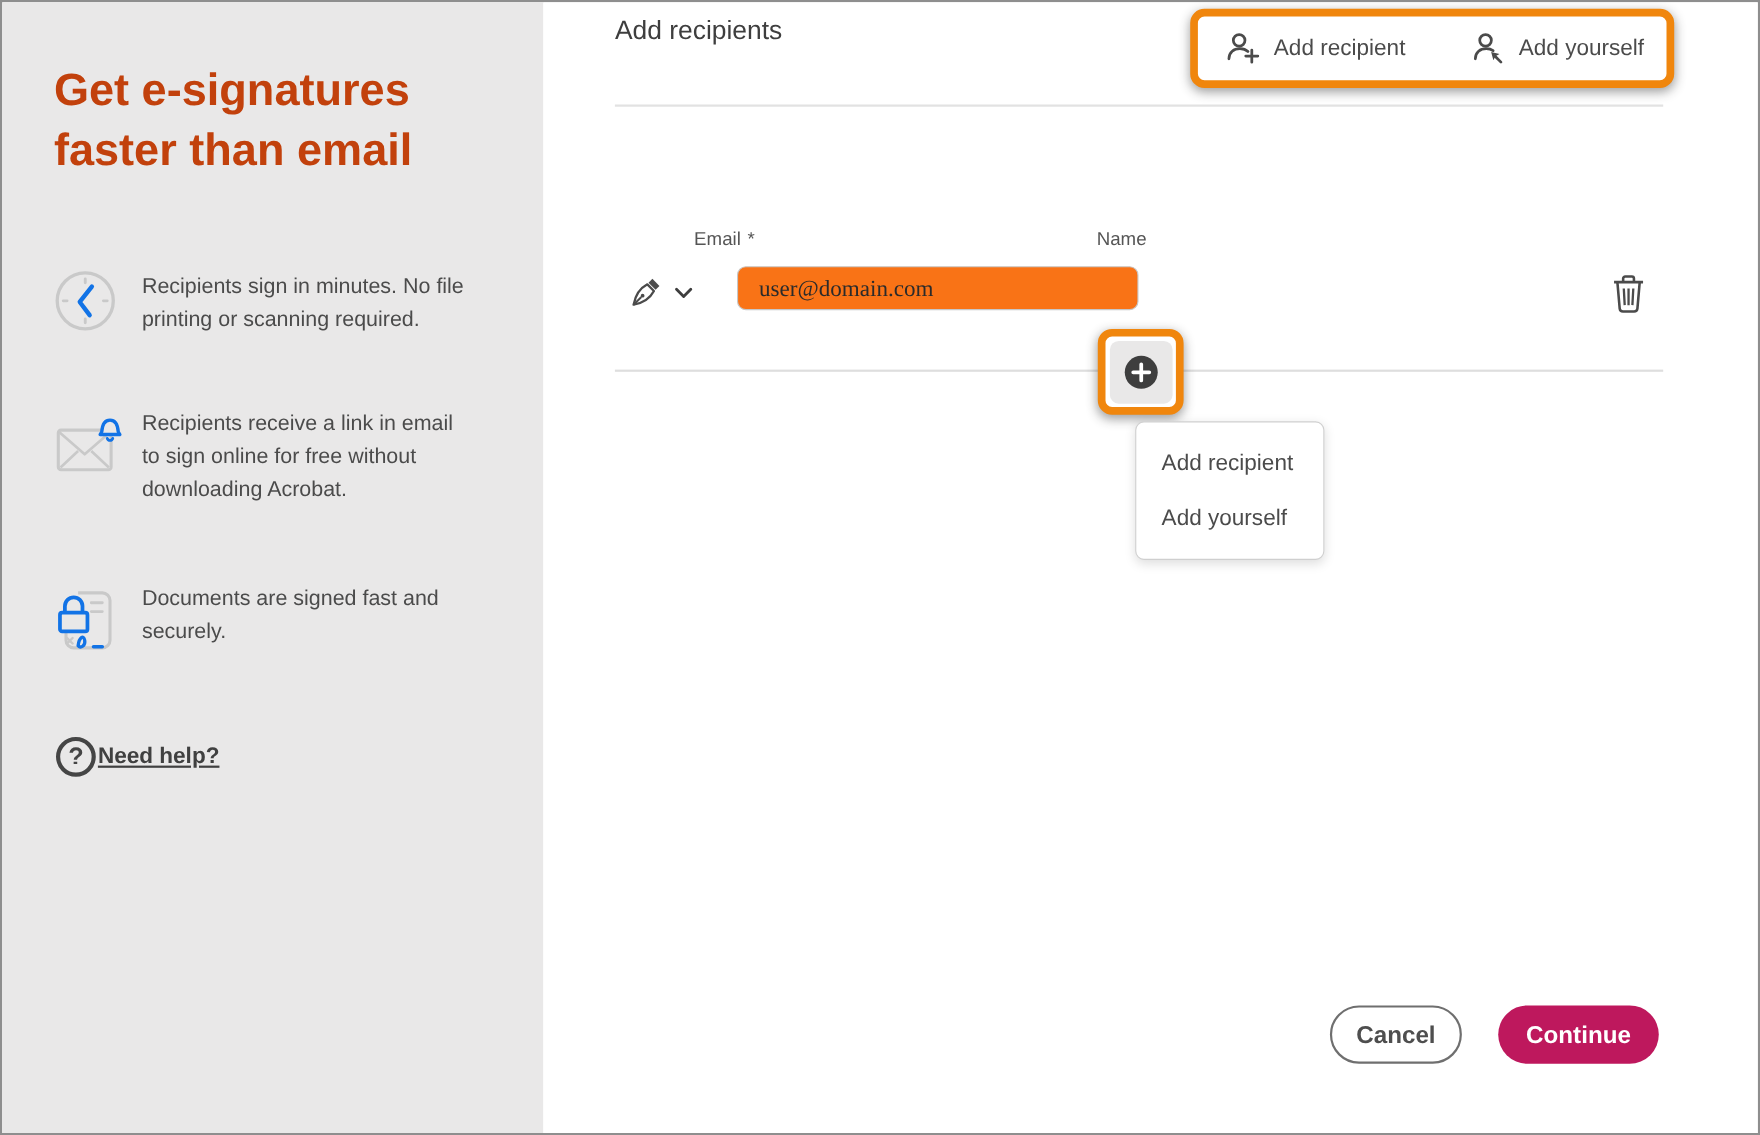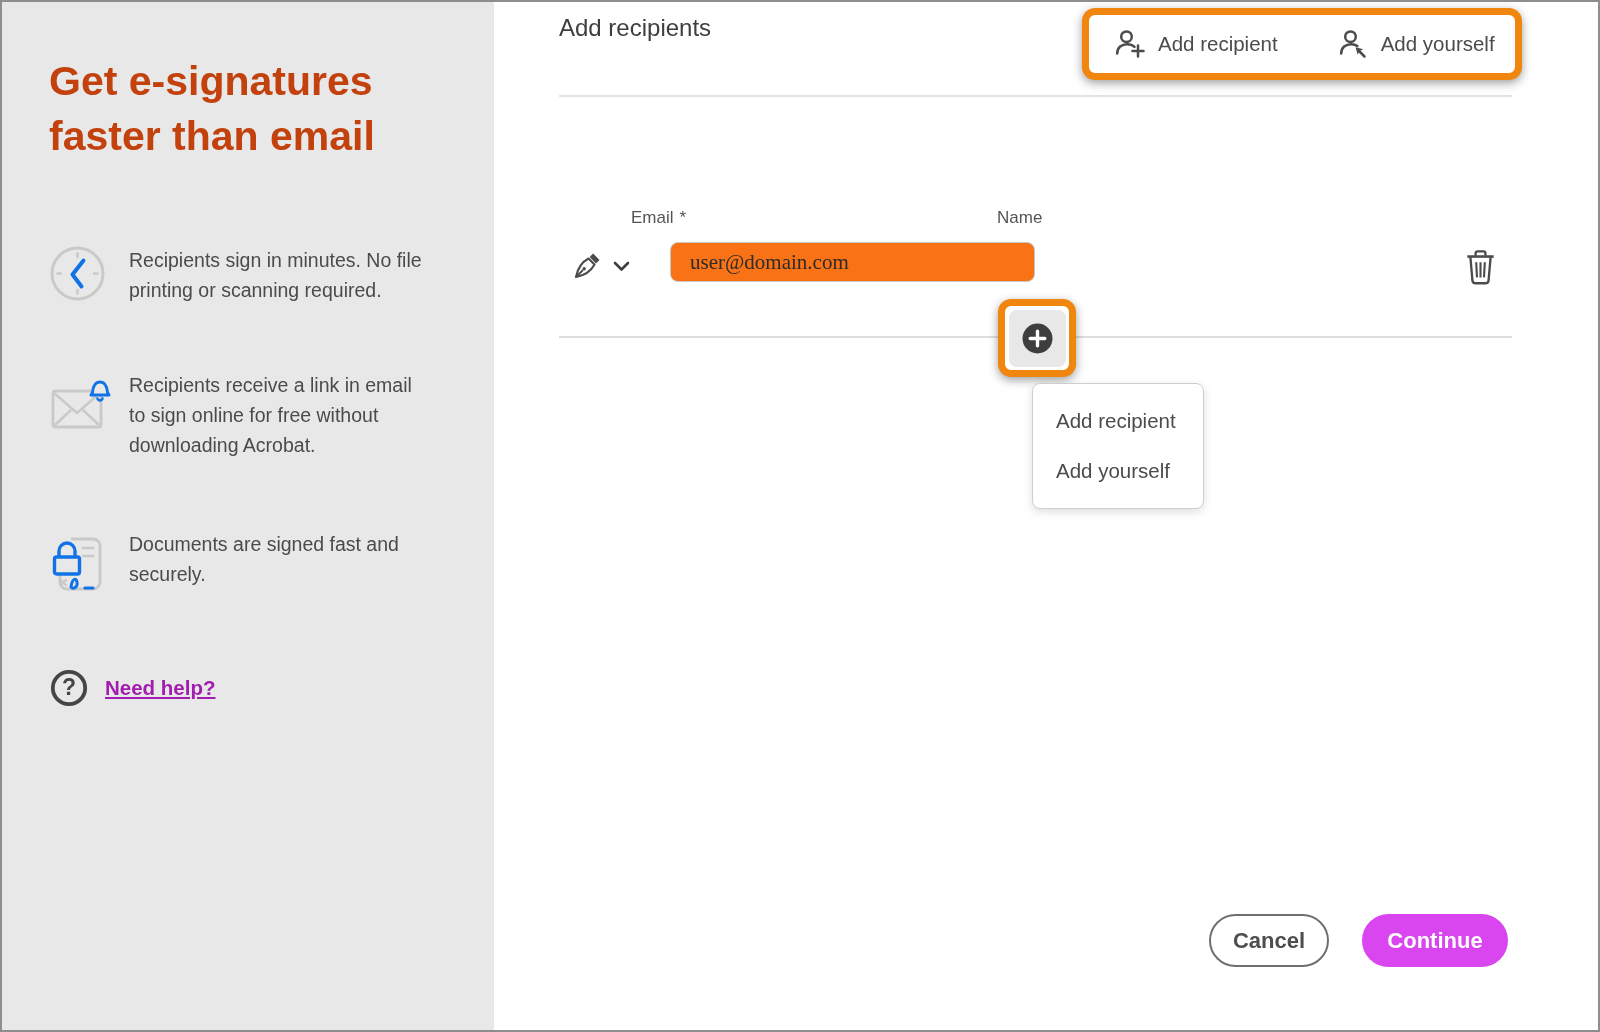--- a/index.html
+++ b/index.html
@@ -22,21 +22,21 @@
   .feature .f-icon { position:absolute; left:47px; top:0; }
   .feature .f-text {
     position:absolute; left:127px; top:0; width:300px;
     font-size:19.5px; line-height:30px; color:#4b4b4b;
   }
   .f1 { top:243px; }
   .f2 { top:368px; } .f2 .f-icon { top:7px; }
   .f3 { top:527px; } .f3 .f-icon { top:4px; }
   .help-row { position:absolute; left:47px; top:666px; display:flex; align-items:center; }
   .help-link {
-    margin-left:16px; font-size:20.5px; font-weight:bold; color:#a21caf;
+    font-size:20.5px; font-weight:bold; color:#404040;
     text-decoration:underline; cursor:pointer;
   }
   
   .main { position:absolute; left:492px; top:0; right:0; bottom:0; background:#fff; }
   .page-title { position:absolute; left:65px; top:12px; font-size:24px; font-weight:normal; color:#3e3e3e; }
   .annotation {
     border:7px solid #f0860d; border-radius:13px; background:#fff;
     box-shadow:0 3px 10px rgba(40,40,40,.45);
   }
   .top-actions {
@@ -84,21 +84,21 @@
   .add-menu .menu-item {
     height:50px; display:flex; align-items:center; padding-left:23px;
     font-size:20.5px; color:#4b4b4b; cursor:pointer;
   }
   .footer-actions { position:absolute; right:90px; bottom:63px; display:flex; gap:33px; }
   .btn {
     height:53px; border-radius:27px; font-family:inherit; font-size:22px; font-weight:bold;
     display:flex; align-items:center; justify-content:center; cursor:pointer;
   }
   .btn-cancel { width:120px; background:#fff; border:2.5px solid #6f6f6f; color:#4e4e4e; }
-  .btn-continue { width:146px; background:#d946ef; border:none; color:#fff; }
+  .btn-continue { width:146px; background:#be185d; border:none; color:#fff; }
   svg { display:block; }
 </style>
 </head>
 <body>
 
 <div class="frame">
 
   <div class="sidebar">
     <h1>Get e-signatures faster than email</h1>
 

